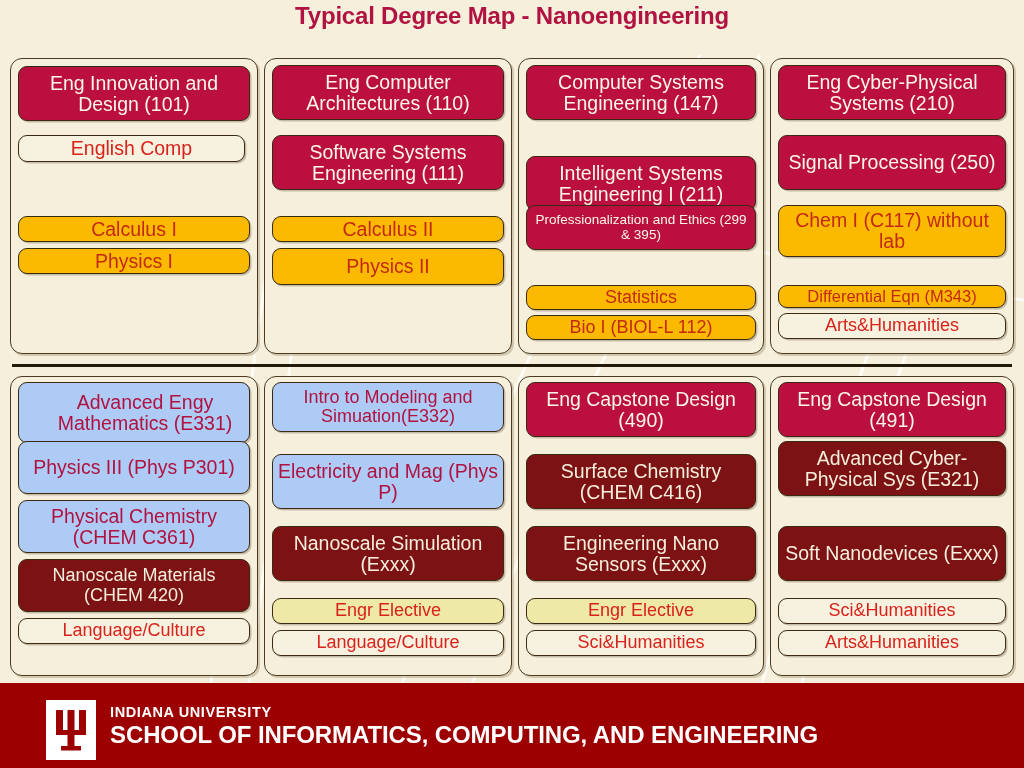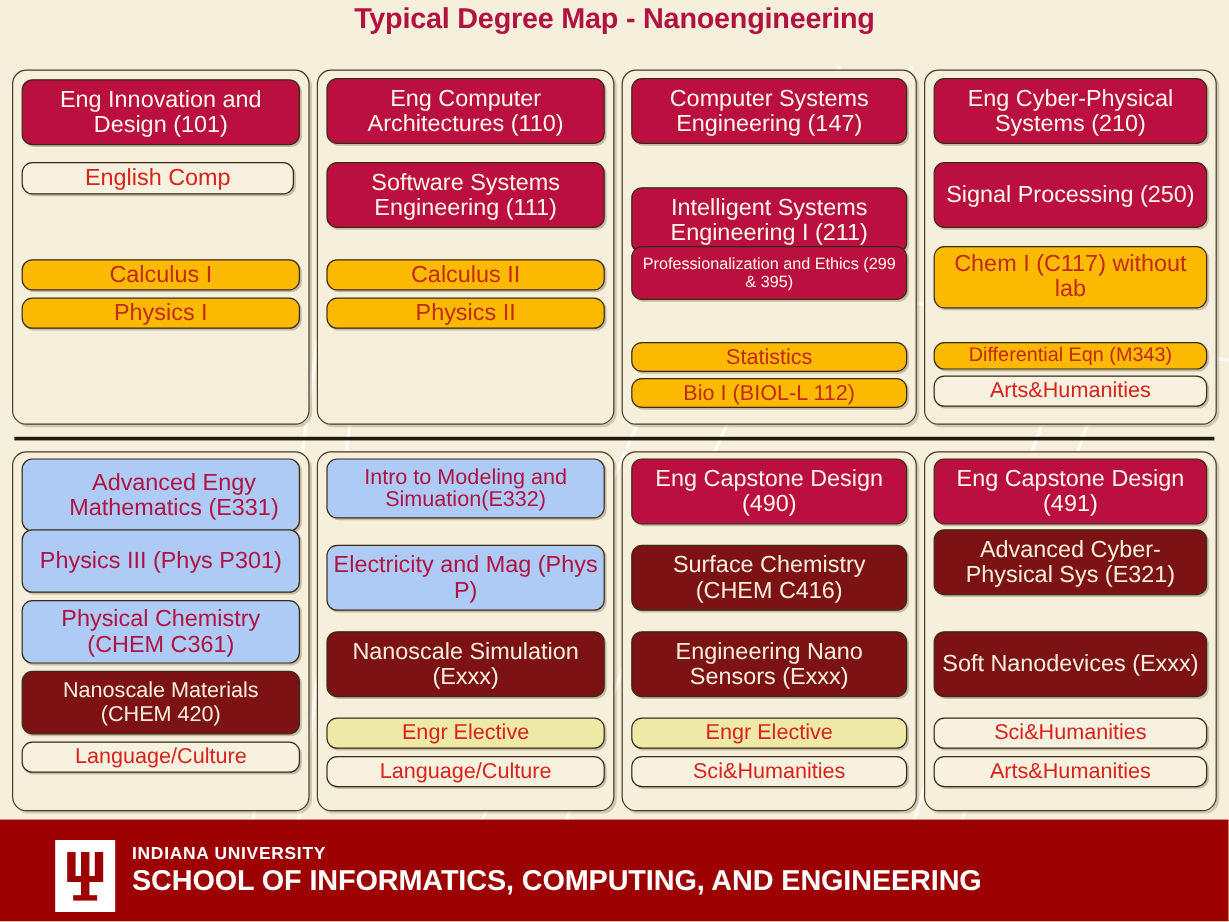--- a/index.html
+++ b/index.html
@@ -178,21 +178,21 @@
       <div class="panel" style="left: 264px; top: 58px; width: 248px; height: 296px;">
         <div class="course c-crimson fs20" style="left: 7px; top: 6px; width: 232px; height: 55px;">
           <span>Eng Computer Architectures (110)</span>
         </div>
         <div class="course c-crimson fs20" style="left: 7px; top: 76px; width: 232px; height: 55px;">
           <span>Software Systems Engineering (111)</span>
         </div>
         <div class="course c-gold fs20" style="left: 7px; top: 157px; width: 232px; height: 26px;">
           <span>Calculus II</span>
         </div>
-        <div class="course c-gold fs20" style="left: 7px; top: 189px; width: 232px; height: 26px;">
+        <div class="course c-gold fs20" style="left: 7px; top: 189px; width: 232px; height: 37px;">
           <span>Physics II</span>
         </div>
       </div>
       <div class="panel" style="left: 518px; top: 58px; width: 246px; height: 296px;">
         <div class="course c-crimson fs20" style="left: 7px; top: 6px; width: 230px; height: 55px;">
           <span>Computer Systems Engineering (147)</span>
         </div>
         <div class="course c-crimson fs20" style="left: 7px; top: 76px; width: 230px; height: 55px; margin-top: 21px;">
           <span>Intelligent Systems Engineering I (211)</span>
         </div>

